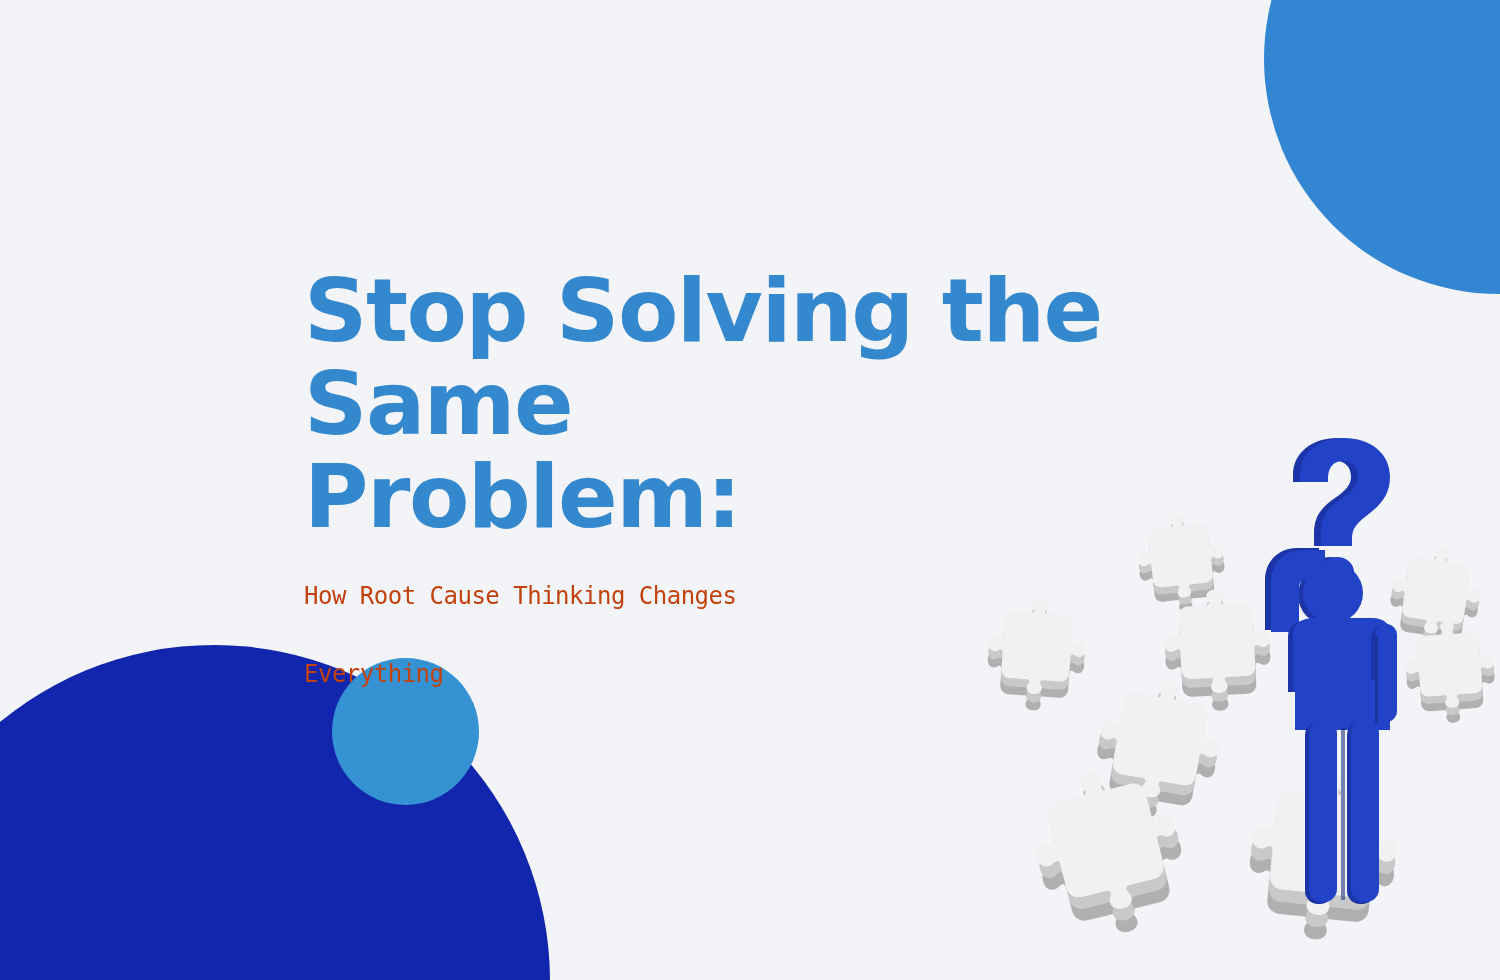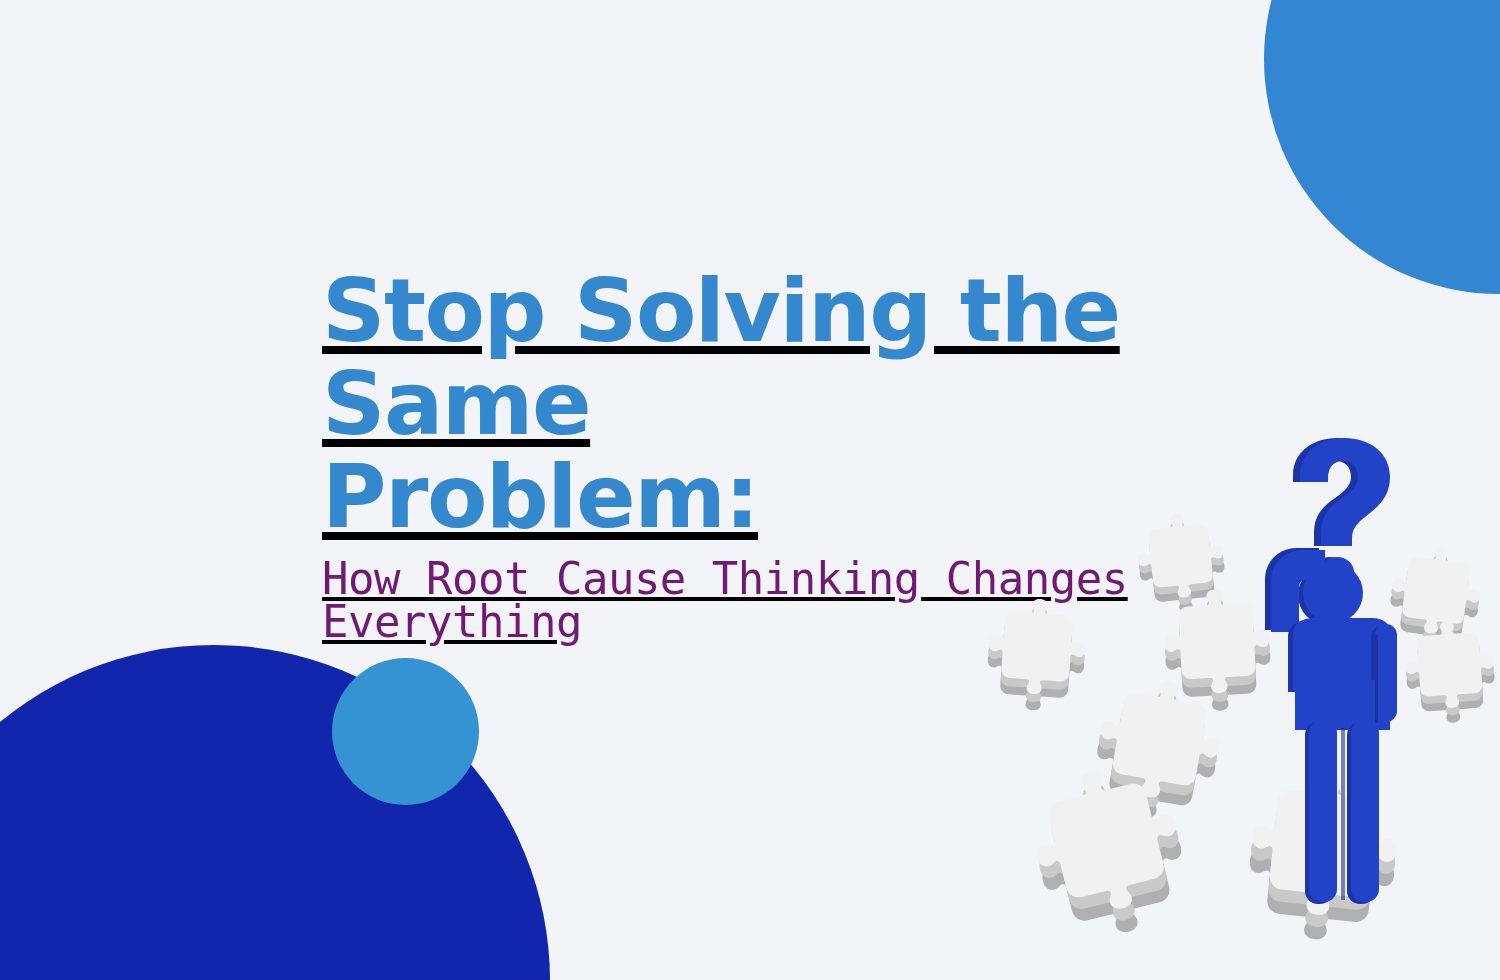--- a/index.html
+++ b/index.html
@@ -39,42 +39,41 @@
     width: 147px;
     height: 147px;
     left: 332px;
     top: 658px;
     background: #3592d3;
   }
 
   
   #text-block {
     position: absolute;
-    left: 322px;
+    left: 304px;
     top: 264px;
     width: 1070px;
-    text-decoration: underline;
   }
   #headline {
     margin: 0;
     color: #3488ce;
     font-family: "DejaVu Sans", sans-serif;
     font-weight: 700;
     font-size: 88px;
     line-height: 93px;
     letter-spacing: -1.5px;
     white-space: pre-line;
   }
   #subhead {
     margin: 14px 0 0 0;
-    color: #701a75;
+    color: #c2410c;
     font-family: "DejaVu Sans Mono", monospace;
     font-weight: 400;
-    font-size: 44px;
-    line-height: 43px;
+    font-size: 24px;
+    line-height: 78px;
     letter-spacing: -0.5px;
     white-space: pre-line;
   }
 
   
   #illustration {
     position: absolute;
     left: 975px;
     top: 430px;
     width: 525px;

